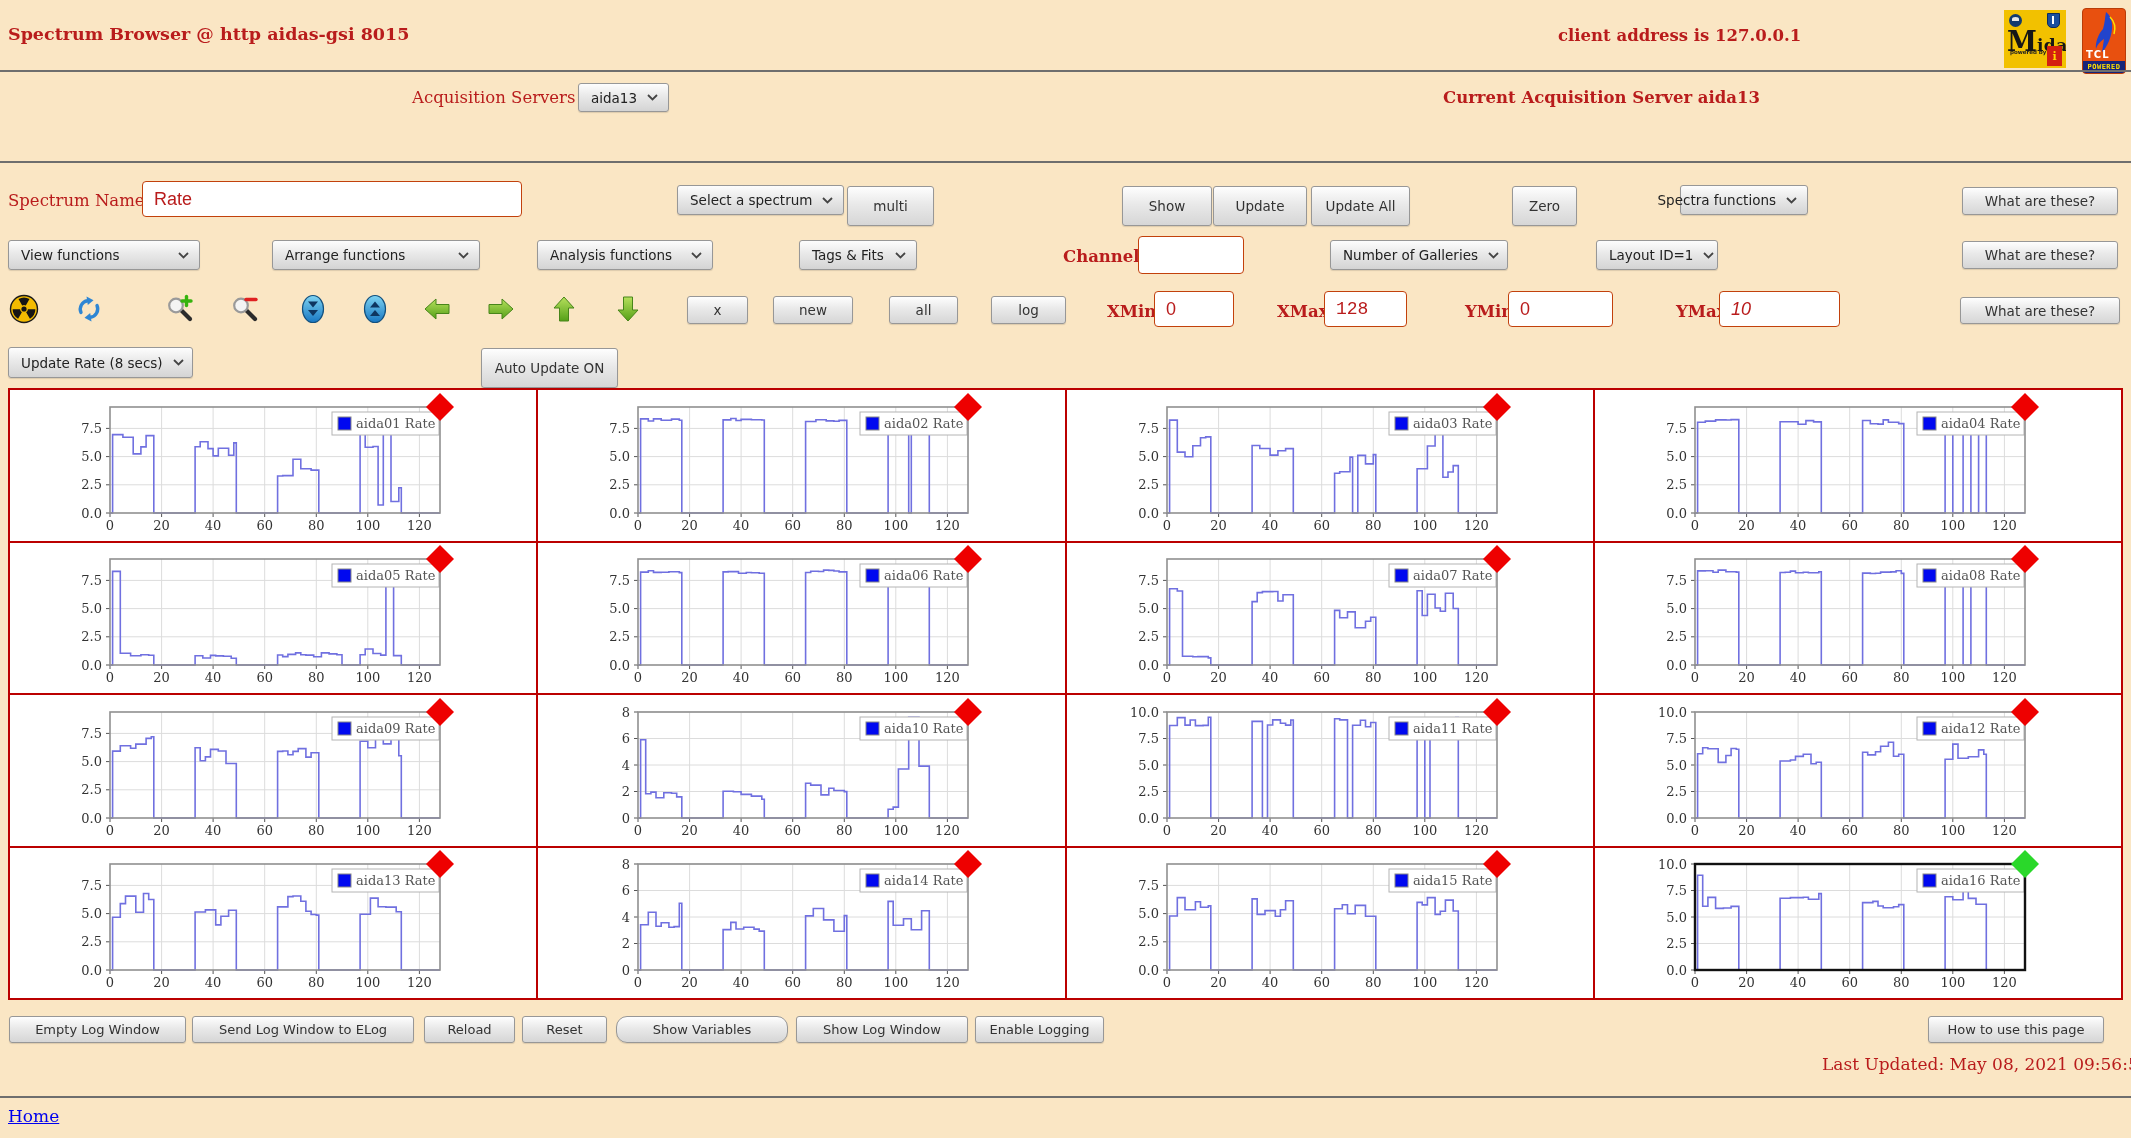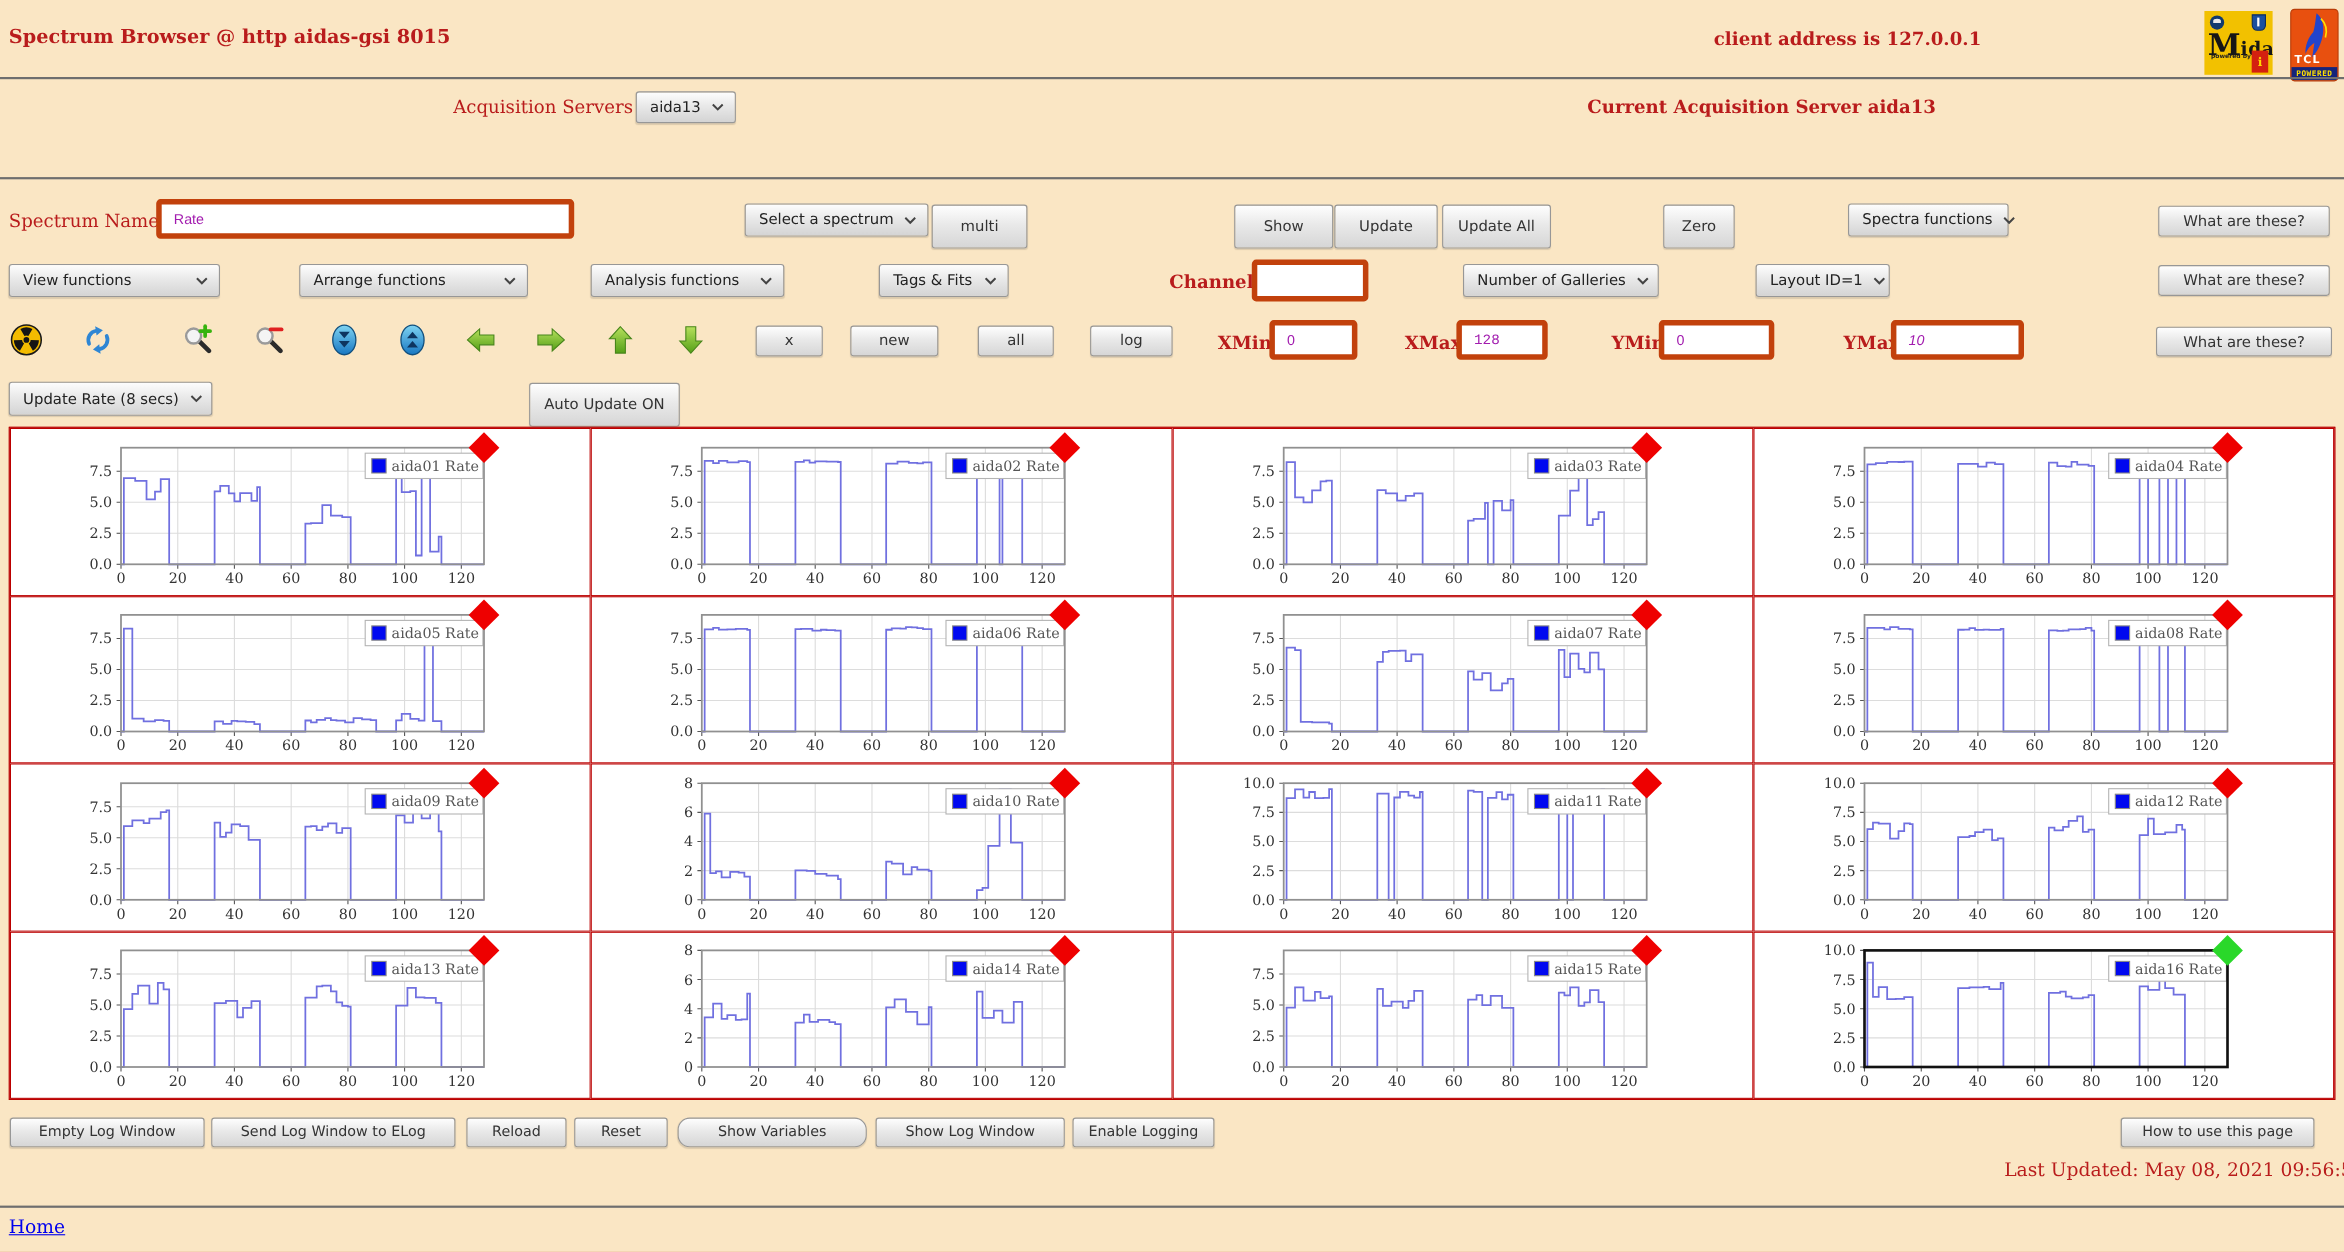--- a/index.html
+++ b/index.html
@@ -12,22 +12,22 @@
   .hr{position:absolute;left:0;width:2131px;border-top:2px solid #6e6e6e;height:0;}
   .btn{position:absolute;display:flex;align-items:center;justify-content:center;
        background:linear-gradient(#fefefe,#e9e9e9 45%,#d6d6d6);border:1px solid #979797;
        border-radius:3px;color:#333;font-size:13.5px;height:40px;box-sizing:border-box;
        box-shadow:0 1px 1px rgba(0,0,0,.12);white-space:nowrap;cursor:default;}
   .select{position:absolute;display:flex;align-items:center;justify-content:space-between;
        background:linear-gradient(#fdfdfd,#e9e9e9 45%,#d4d4d4);border:1px solid #979797;
        border-radius:3px;color:#222;font-size:13.5px;height:30px;box-sizing:border-box;
        padding:0 10px 0 12px;box-shadow:0 1px 1px rgba(0,0,0,.12);white-space:nowrap;cursor:default;}
   .select .chev{margin-left:10px;display:inline-flex;}
-  .input{position:absolute;background:#fff;border:5px solid #c2410c;border-radius:4px;
-       font-size:13px;color:#a21caf;padding:0 0 0 11px;box-sizing:border-box;outline:none;}
+  .input{position:absolute;background:#fff;border:1px solid #c2410c;border-radius:4px;
+       font-size:18px;color:#b91c1c;padding:0 0 0 11px;box-sizing:border-box;outline:none;}
   .iconbox{position:absolute;width:30px;height:30px;}
   #grid{position:absolute;left:8px;top:388px;width:2115px;height:612px;
         display:grid;grid-template-columns:repeat(4,1fr);grid-template-rows:repeat(4,1fr);
         border:1px solid #bb0000;box-sizing:border-box;background:#bb0000;}
   .cell{background:#fff;border:1px solid #bb0000;box-sizing:border-box;display:flex;
         align-items:center;overflow:hidden;}
   .cell svg{margin-left:40px;flex:0 0 auto;}
   .ticktext{font-family:"DejaVu Serif",serif;font-size:13px;fill:#333;}
   .legendtext{font-family:"DejaVu Serif",serif;font-size:13px;fill:#555;}
   a.home{font-family:"DejaVu Serif",serif;font-size:17px;color:#0000ee;text-decoration:underline;}
@@ -96,21 +96,21 @@
         <svg width="11" height="7">
           <path d="M1,1 L5.5,5.5 L10,1" stroke="#444" stroke-width="1.8" fill="none"></path>
         </svg>
       </span>
   </div>
   <div class="btn" style="left:847px;top:186px;width:87px;">multi</div>
   <div class="btn" style="left:1122px;top:186px;width:90px;">Show</div>
   <div class="btn" style="left:1213px;top:186px;width:94px;">Update</div>
   <div class="btn" style="left:1311px;top:186px;width:99px;">Update All</div>
   <div class="btn" style="left:1512px;top:186px;width:65px;">Zero</div>
-  <div class="select" style="left:1680px;top:185px;width:146px;">
+  <div class="select" style="left:1680px;top:185px;width:128px;justify-content:flex-end;">
     <span>Spectra functions</span>
     <span class="chev">
         <svg width="11" height="7">
           <path d="M1,1 L5.5,5.5 L10,1" stroke="#444" stroke-width="1.8" fill="none"></path>
         </svg>
       </span>
   </div>
   <div class="btn" style="left:1962px;top:187px;width:156px;height:28px;">What are these?</div>
 
   <div class="select" style="left:8px;top:240px;width:192px;">

